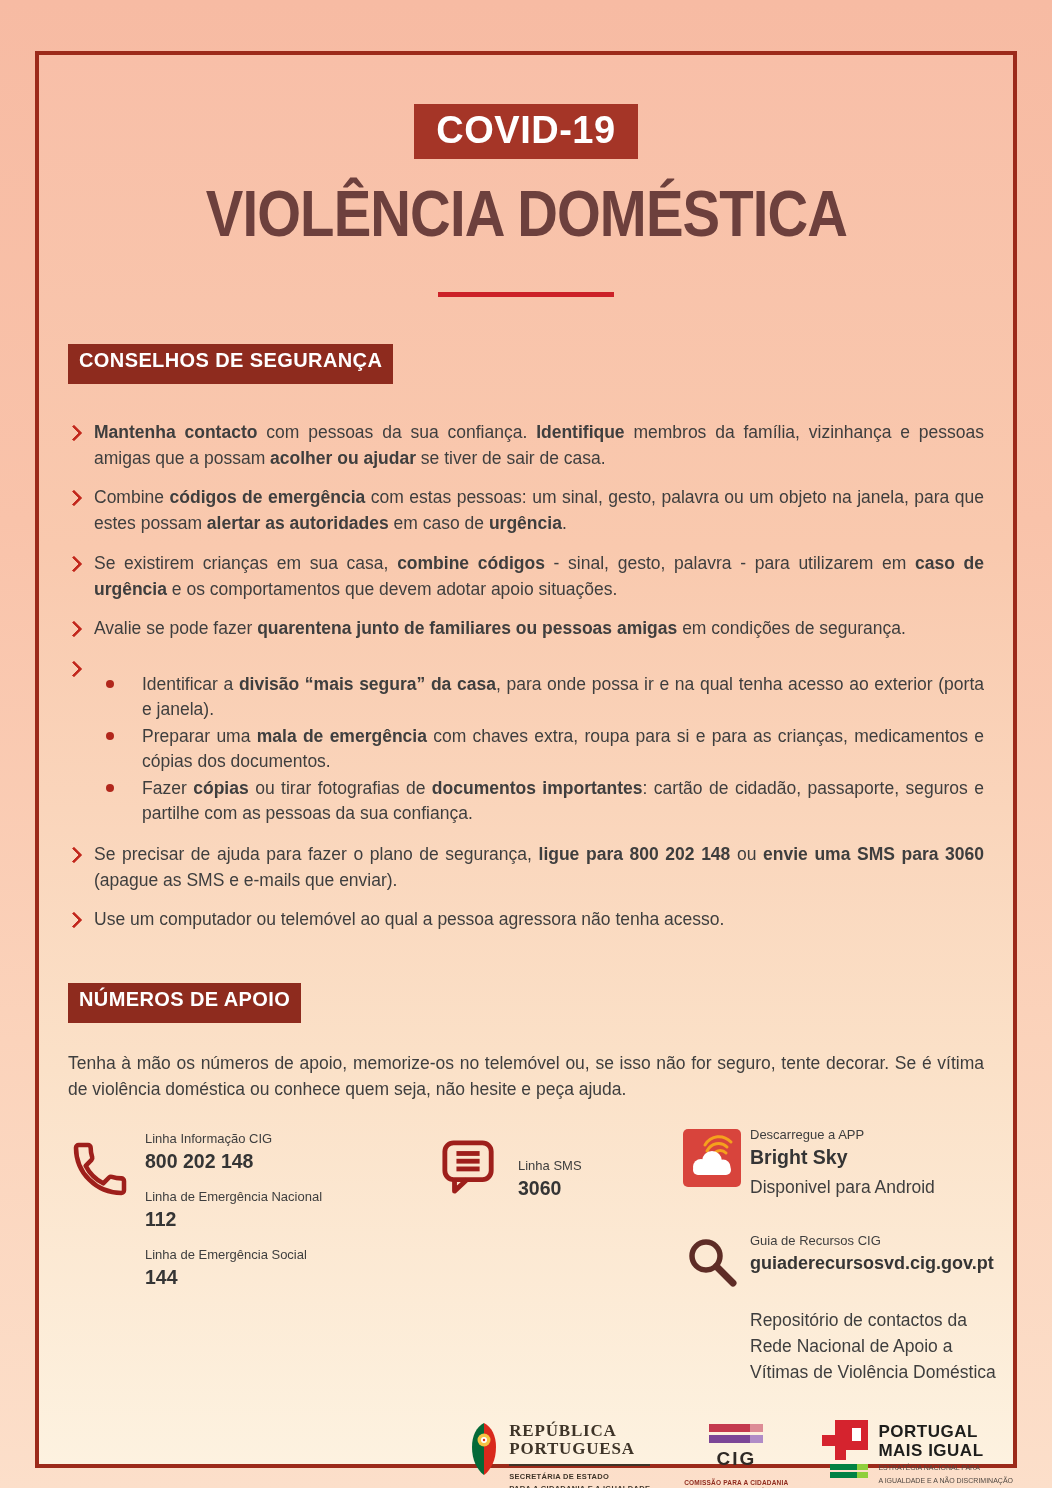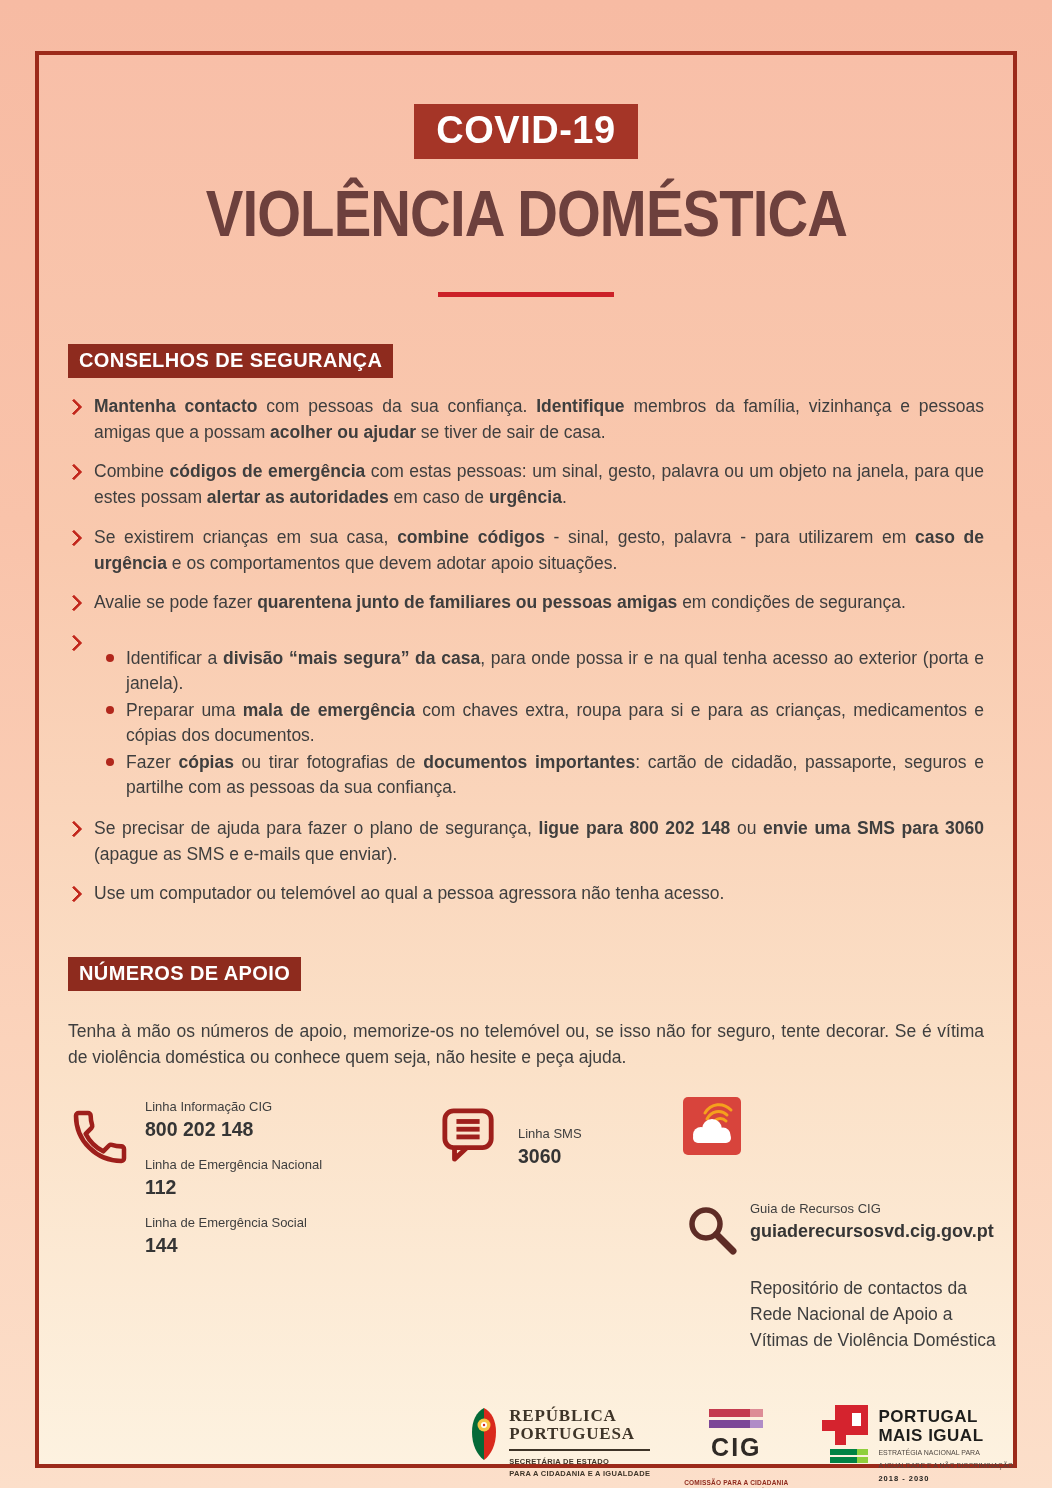--- a/index.html
+++ b/index.html
@@ -11,33 +11,33 @@
   .content{position:relative;height:100%;padding:0 29px;box-sizing:border-box;}
 
   .badge{margin:49px auto 0;width:fit-content;background:#a53527;color:#ffffff;
          font-size:38px;font-weight:bold;letter-spacing:.5px;padding:5px 22px 7px;}
   .title{margin-top:20px;text-align:center;line-height:70px;}
   .title span{display:inline-block;transform:scaleX(.88);transform-origin:center;
               font-size:64px;font-weight:bold;letter-spacing:-1px;color:#6d403d;white-space:nowrap;}
   .divider{width:176px;height:5px;background:#cc2128;margin:26px auto 0;}
 
   .sec-header{display:inline-block;background:#8e2b1e;color:#fff;font-weight:bold;
-              font-size:20px;letter-spacing:.4px;padding:5px 11px 6px;}
+              font-size:20px;letter-spacing:.4px;padding:5px 11px 12px;}
   .h-safety{margin-top:47px;}
   .h-support{margin-top:36px;}
 
-  .bullets{margin-top:16px;}
+  .bullets{margin-top:36px;}
   .bullet{display:flex;gap:14px;margin-bottom:14px;}
   .chev{flex:none;width:9px;height:9px;border-top:3.5px solid #c2271c;border-right:3.5px solid #c2271c;
         transform:rotate(45deg);margin-top:7px;border-radius:1px;}
   .btext{flex:1;min-width:0;}
   .ptext{margin:0;font-size:17.5px;line-height:1.47;text-align:justify;color:#3e3e3e;}
   .b{font-weight:bold;}
   .sublist{margin-top:16px;padding-left:12px;}
-  .subitem{display:flex;gap:12px;margin-bottom:3px;}
+  .subitem{display:flex;gap:28px;margin-bottom:3px;}
   .subitem .ptext{line-height:1.4;}
   .dot{flex:none;width:8px;height:8px;border-radius:50%;background:#b1271c;margin-top:8px;}
 
   .intro{margin:27px 0 0;font-size:17.5px;line-height:1.5;text-align:justify;}
 
   .contacts{position:relative;margin-top:22px;height:300px;}
   .icon{display:block;}
   .phone-icon{position:absolute;left:0;top:12px;}
   .phone-lines{position:absolute;left:77px;top:6px;}
   .c-item{margin-bottom:16px;}
@@ -61,21 +61,21 @@
   .rp-name{font-family:"Liberation Serif",serif;font-weight:bold;font-size:17px;line-height:1.1;
            letter-spacing:.8px;color:#3e3428;}
   .rp-rule{height:2px;background:#3e3428;margin:5px 0 5px;}
   .rp-sub{font-size:7.5px;font-weight:bold;letter-spacing:.3px;color:#3e3428;line-height:1.6;}
   .cig{display:flex;flex-direction:column;align-items:center;padding-top:4px;}
   .cig-bar{width:54px;height:8px;display:flex;margin-bottom:3px;}
   .cig-bar .main{flex:1;}
   .cig-bar .tip{width:13px;}
   .bar-red .main{background:#c43a4e;}  .bar-red .tip{background:#dd8c96;}
   .bar-pur .main{background:#7c4697;}  .bar-pur .tip{background:#b08cc7;}
-  .cig-name{font-size:25px;font-weight:bold;letter-spacing:2px;color:#2f2a26;margin:2px 0 16px;}
+  .cig-name{font-size:19px;font-weight:bold;letter-spacing:2px;color:#2f2a26;margin:2px 0 8px;}
   .cig-sub{font-size:6.5px;font-weight:bold;color:#8e2b1e;line-height:1.5;text-align:center;letter-spacing:.2px;}
   .cig-sub3{font-size:5.8px;color:#a3766a;margin-top:2px;text-align:center;}
   .pmi-text{padding-top:2px;}
   .pmi-name{font-size:17px;font-weight:bold;letter-spacing:.5px;color:#1d1d1b;line-height:1.12;}
   .pmi-sub{font-size:7px;color:#4e4741;line-height:1.5;margin-top:3px;}
   .pmi-years{font-size:7.5px;font-weight:bold;letter-spacing:1px;color:#1d1d1b;margin-top:2px;}
 </style>
 </head>
 <body>
 
@@ -203,20 +203,25 @@
             </g>
             <g fill="#ffffff">
               <circle cx="18" cy="38" r="8"></circle>
               <circle cx="29" cy="32" r="10"></circle>
               <circle cx="40" cy="38" r="7.5"></circle>
               <rect x="10" y="36" width="38" height="10" rx="5"></rect>
             </g>
           </svg>
         </span>
 
+        <div class="app-text">
+          <div class="c-label">Descarregue a APP</div>
+          <div class="app-name">Bright Sky</div>
+          <div class="app-sub">Disponivel para Android</div>
+        </div>
 
         <span class="icon search-icon">
           <svg width="56" height="56" viewBox="0 0 56 56">
             <circle cx="23" cy="23" r="14" fill="none" stroke="#5e2c26" stroke-width="5.5"></circle>
             <line x1="33.5" y1="33.5" x2="50" y2="50" stroke="#5e2c26" stroke-width="7" stroke-linecap="round"></line>
           </svg>
         </span>
 
         <div class="guide-text">
           <div class="c-label">Guia de Recursos CIG</div>

